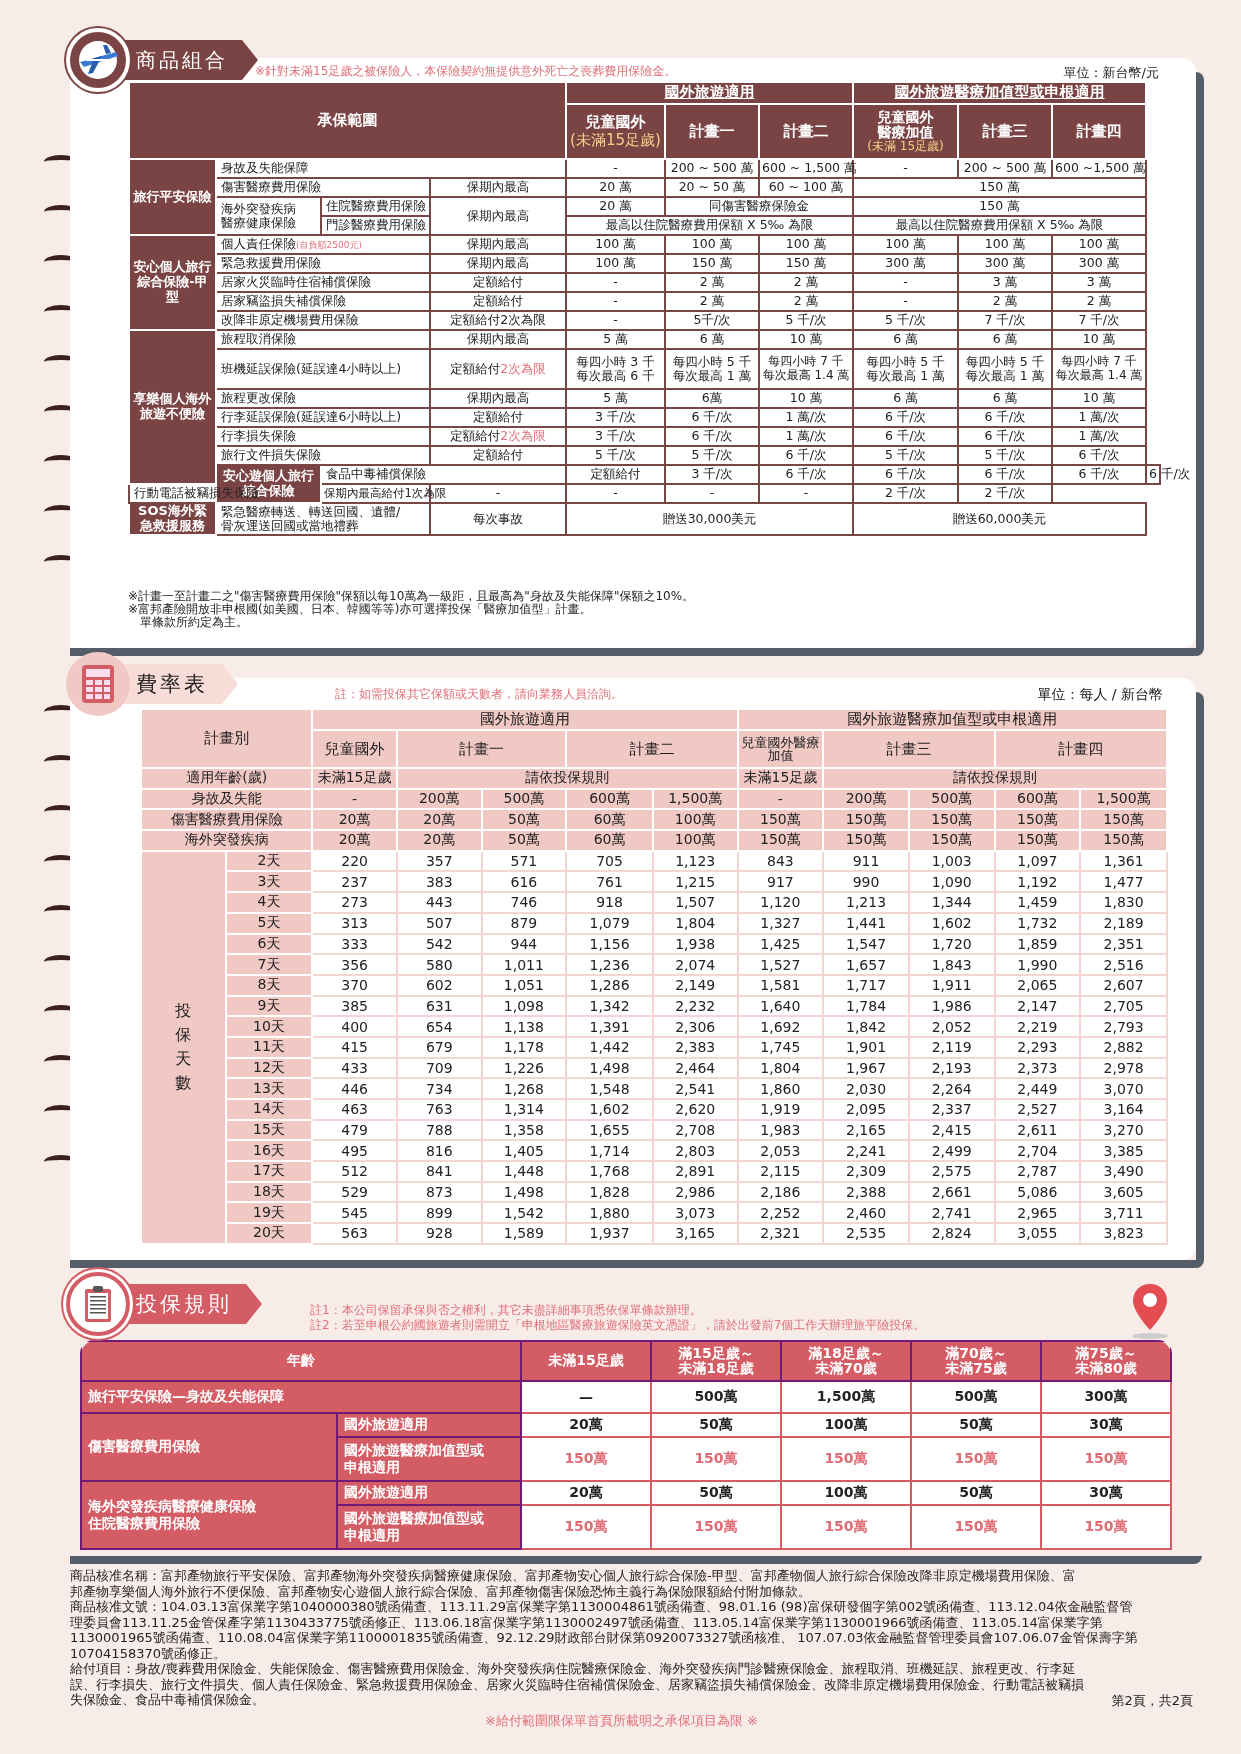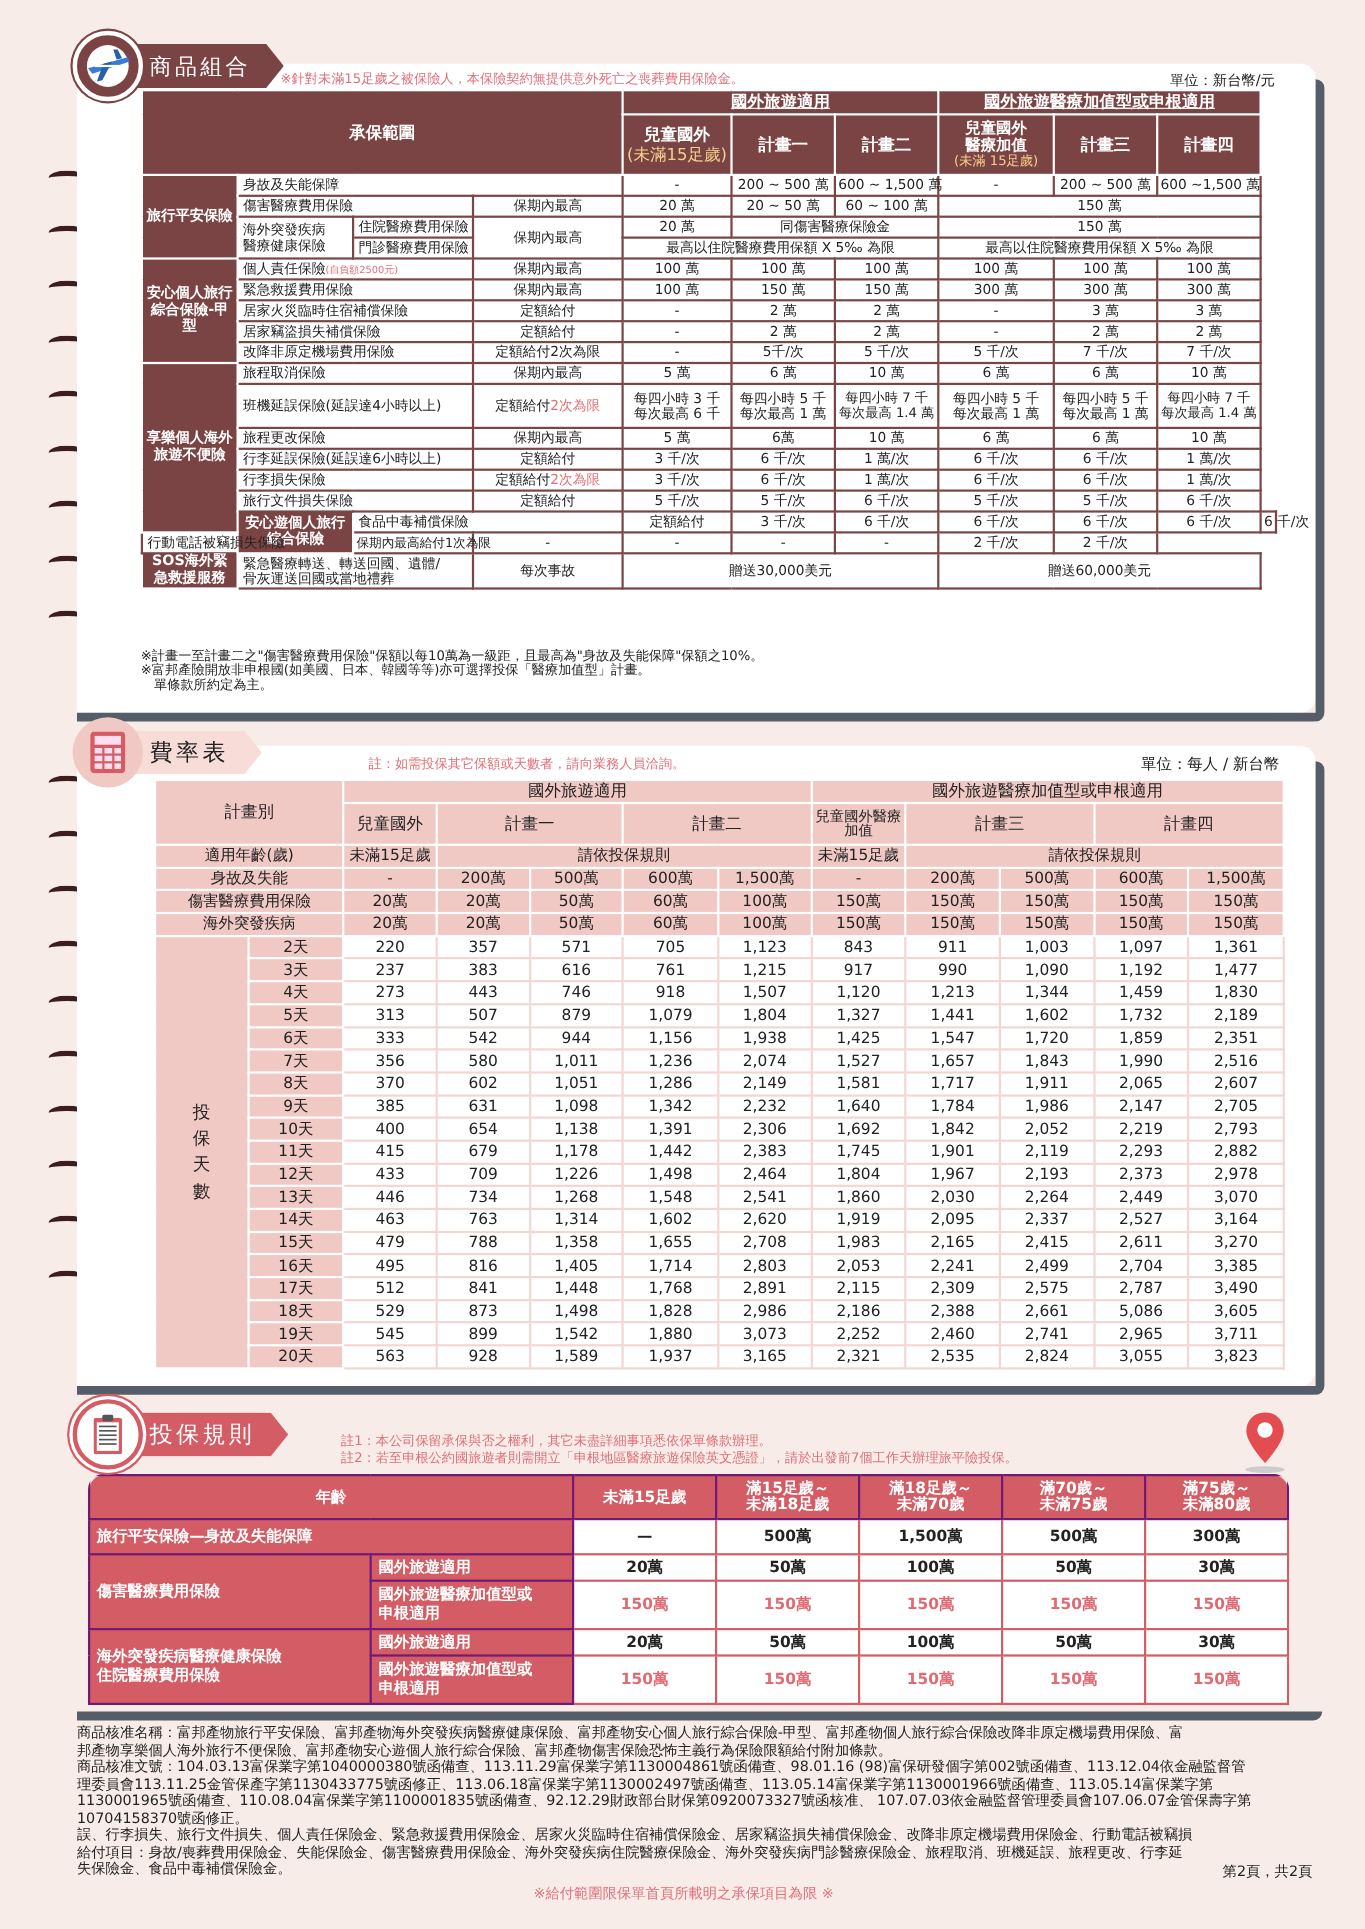--- a/index.html
+++ b/index.html
@@ -849,18 +849,18 @@
   </table>
 <div style="position:absolute;left:70px;top:1556px;width:1132px;height:8px;background:#555e68;border-radius:0 0 10px 0"></div>
 
 <div class="fine" style="left:70px;top:1568px;width:1130px;font-size:13px;line-height:15.5px">
   <div>商品核准名稱：富邦產物旅行平安保險、富邦產物海外突發疾病醫療健康保險、富邦產物安心個人旅行綜合保險-甲型、富邦產物個人旅行綜合保險改降非原定機場費用保險、富</div>
   <div>邦產物享樂個人海外旅行不便保險、富邦產物安心遊個人旅行綜合保險、富邦產物傷害保險恐怖主義行為保險限額給付附加條款。</div>
   <div>商品核准文號：104.03.13富保業字第1040000380號函備查、113.11.29富保業字第1130004861號函備查、98.01.16 (98)富保研發個字第002號函備查、113.12.04依金融監督管</div>
   <div>理委員會113.11.25金管保產字第1130433775號函修正、113.06.18富保業字第1130002497號函備查、113.05.14富保業字第1130001966號函備查、113.05.14富保業字第</div>
   <div>1130001965號函備查、110.08.04富保業字第1100001835號函備查、92.12.29財政部台財保第0920073327號函核准、 107.07.03依金融監督管理委員會107.06.07金管保壽字第</div>
   <div>10704158370號函修正。</div>
+  <div>給付項目：身故/喪葬費用保險金、失能保險金、傷害醫療費用保險金、海外突發疾病住院醫療保險金、海外突發疾病門診醫療保險金、旅程取消、班機延誤、旅程更改、行李延</div>
   <div>誤、行李損失、旅行文件損失、個人責任保險金、緊急救援費用保險金、居家火災臨時住宿補償保險金、居家竊盜損失補償保險金、改降非原定機場費用保險金、行動電話被竊損</div>
-  <div>給付項目：身故/喪葬費用保險金、失能保險金、傷害醫療費用保險金、海外突發疾病住院醫療保險金、海外突發疾病門診醫療保險金、旅程取消、班機延誤、旅程更改、行李延</div>
   <div>失保險金、食品中毒補償保險金。</div>
 </div>
 <div style="position:absolute;right:48px;top:1692px;font-size:13px;font-weight:normal">第2頁，共2頁</div>
 <div class="note" style="left:485px;top:1712px;font-size:13px">※給付範圍限保單首頁所載明之承保項目為限 ※</div>
 
 </body></html>

